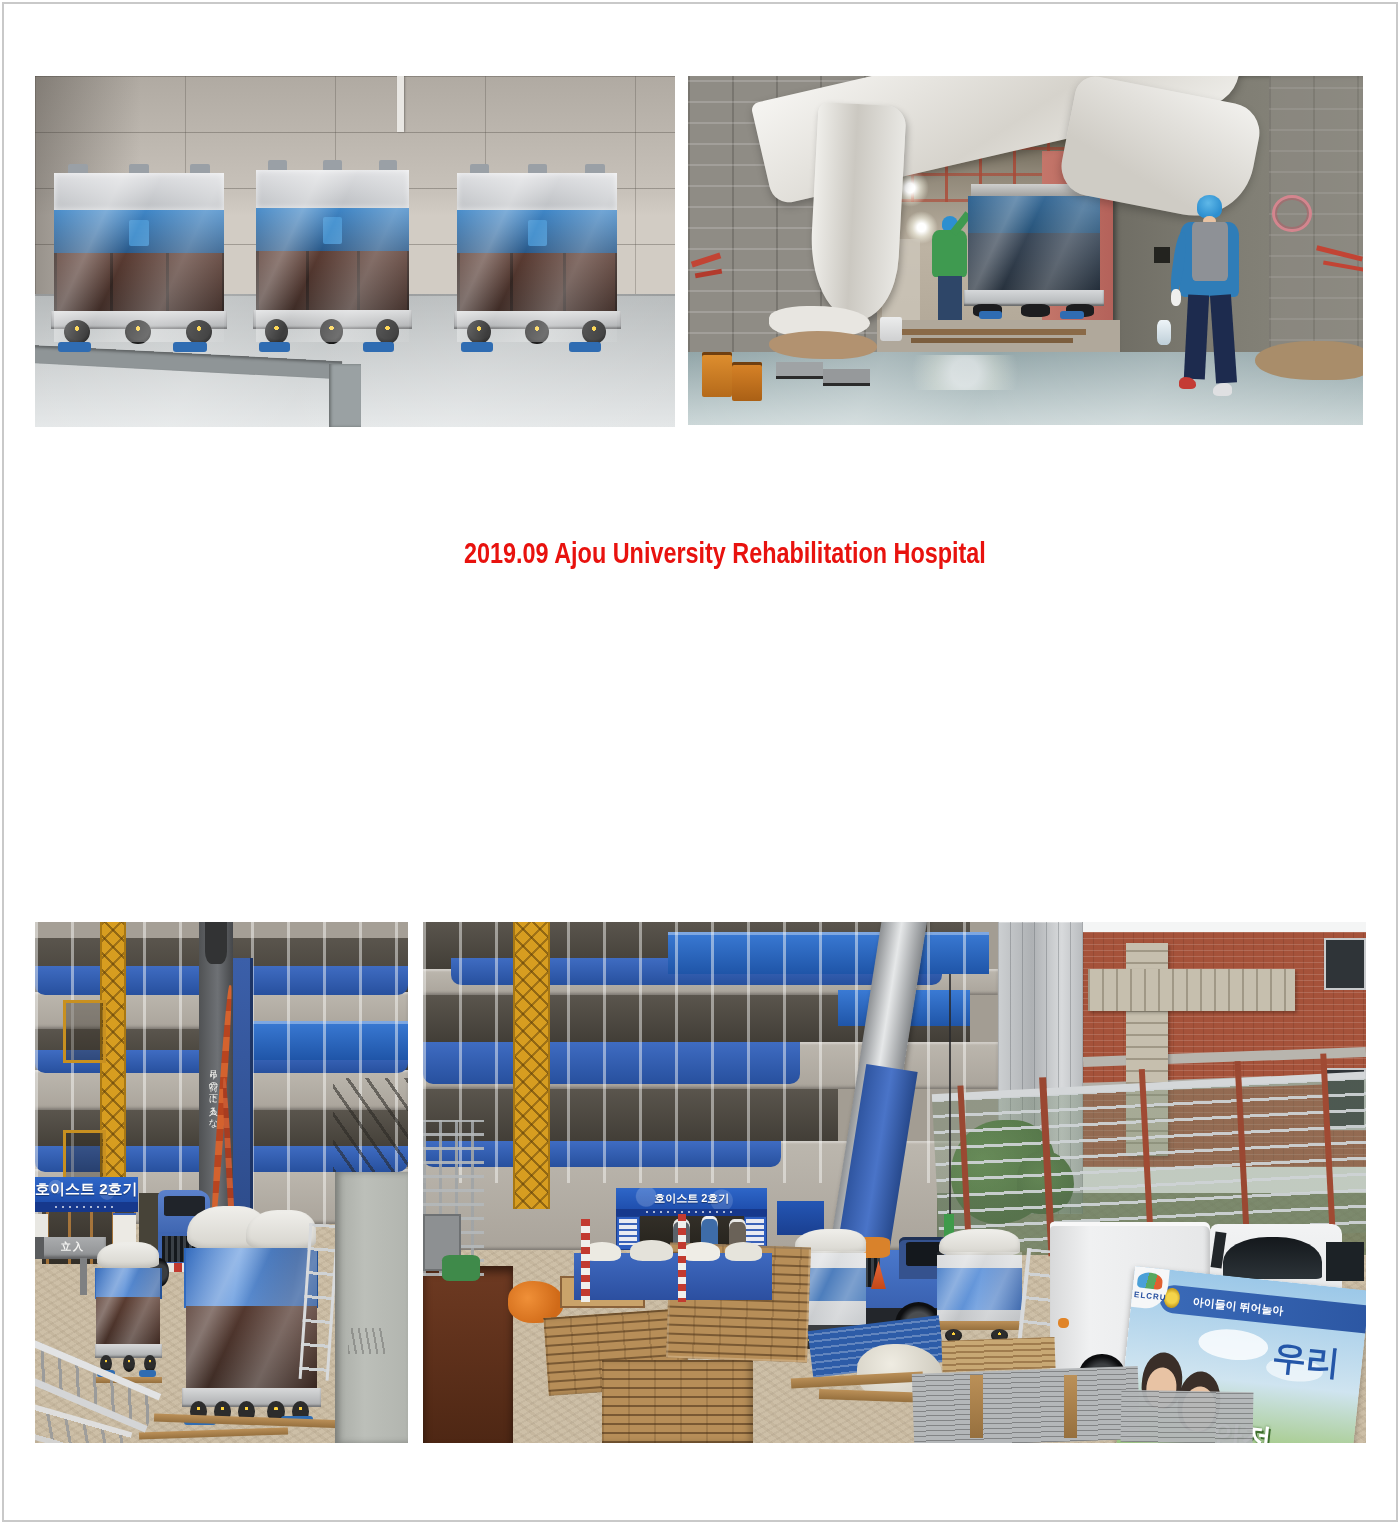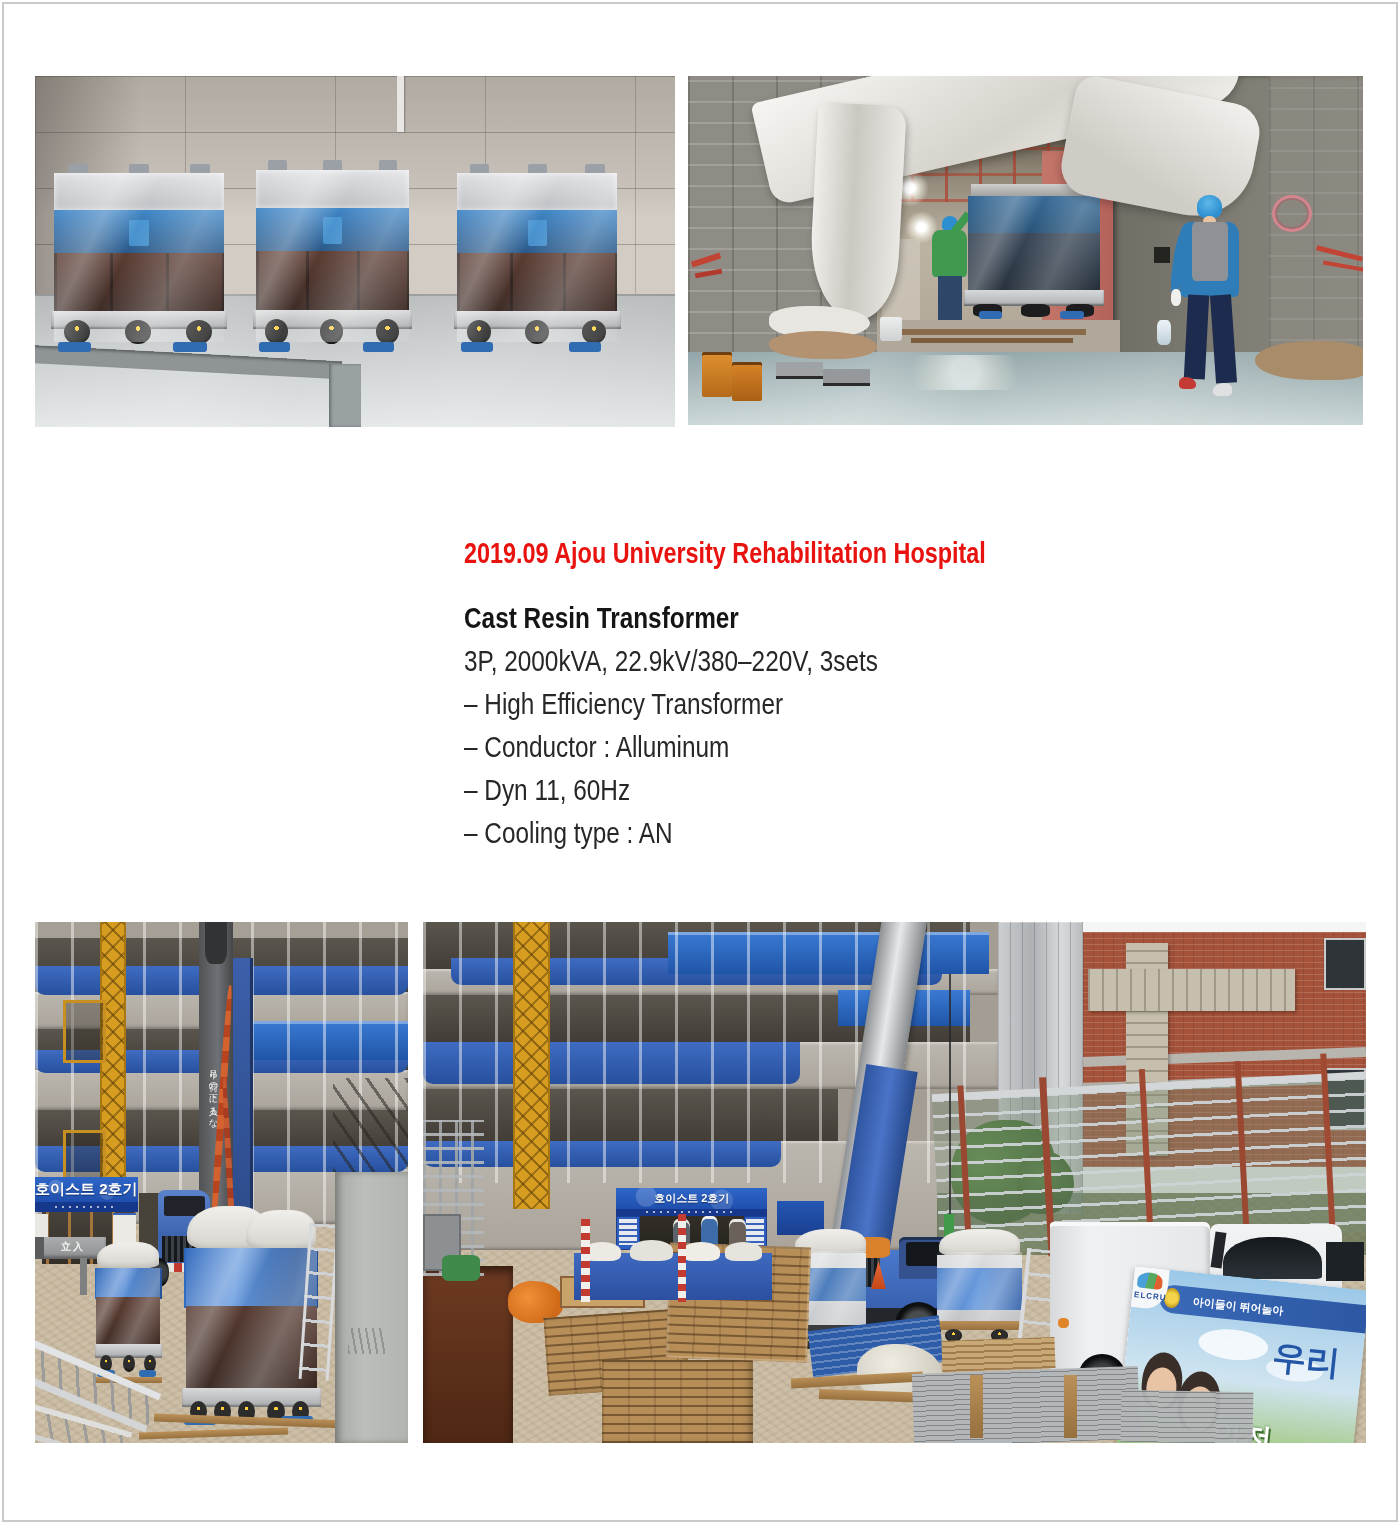--- a/index.html
+++ b/index.html
@@ -191,28 +191,20 @@
     <div class="ab" style="left:20%;top:48%;width:22%;height:40%;background:#1d2b4e;transform:rotate(3deg);"></div>
     <div class="ab" style="left:48%;top:48%;width:22%;height:42%;background:#1d2b4e;transform:rotate(-4deg);"></div>
     <div class="ab" style="left:12%;top:87%;width:18%;height:6%;background:#c43b35;border-radius:40% 60% 30% 30%;"></div>
     <div class="ab" style="left:48%;top:90%;width:20%;height:6%;background:#dfe0e2;border-radius:60% 40% 30% 30%;"></div>
   </div>
   <div class="ab" style="left:69.5%;top:70%;width:2%;height:7%;background:linear-gradient(180deg,#eef4f8,#becfd8);border-radius:30%;"></div>
 </figure>
 
 <section class="info">
   <div class="title">2019.09 Ajou University Rehabilitation Hospital</div>
-  <div class="lines">
-    <div class="ln b">Cast Resin Transformer</div>
-    <div class="ln">3P, 2000kVA, 22.9kV/380–220V, 3sets</div>
-    <div class="ln">– High Efficiency Transformer</div>
-    <div class="ln">– Conductor : Alluminum</div>
-    <div class="ln">– Dyn 11, 60Hz</div>
-    <div class="ln">– Cooling type : AN</div>
-  </div>
 </section>
 
 <figure class="photo dirt" style="left:35px;top:922px;width:373px;height:521px;margin:0;" aria-label="Crane and wrapped transformers in front of building under construction">
 
   <div class="ab" style="left:0;top:0;width:100%;height:58%;background:#a59f96;"></div>
   <div class="ab opening" style="left:0;top:3%;width:100%;height:11%;"></div>
   <div class="ab facade-beam" style="left:0;top:13.5%;width:100%;height:7%;"></div>
   <div class="ab opening" style="left:0;top:20.5%;width:100%;height:8%;"></div>
   <div class="ab facade-beam" style="left:0;top:28.5%;width:100%;height:7.5%;"></div>
   <div class="ab opening" style="left:0;top:36%;width:100%;height:8%;"></div>

